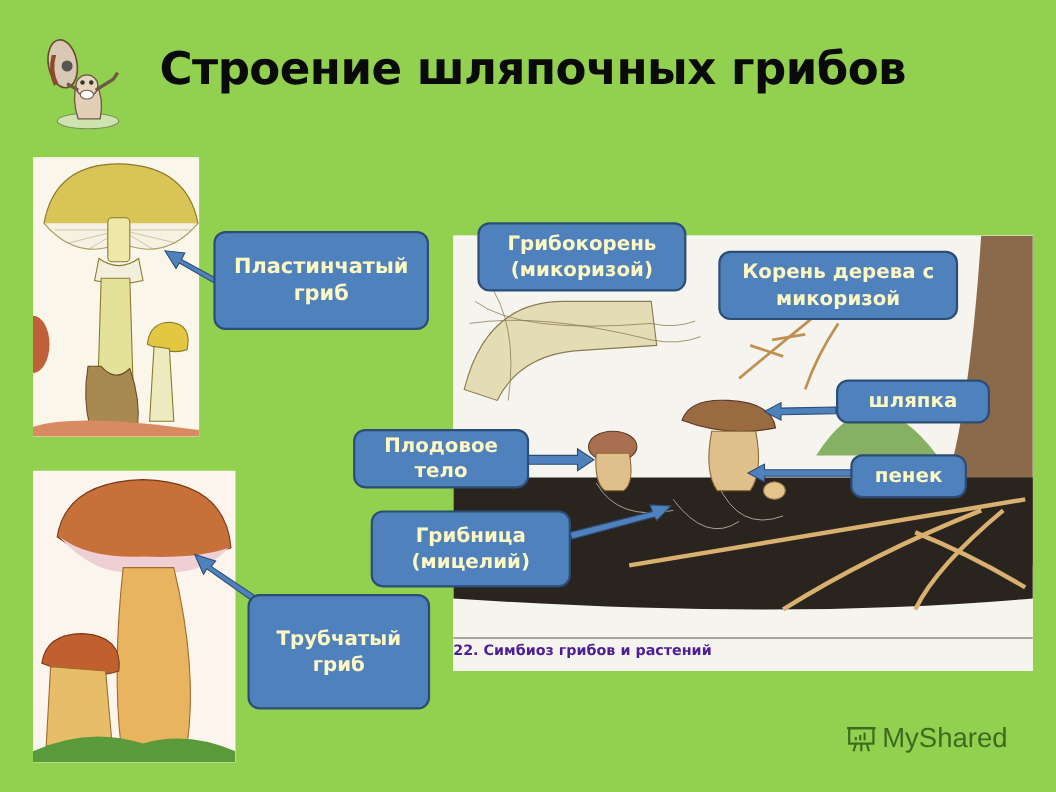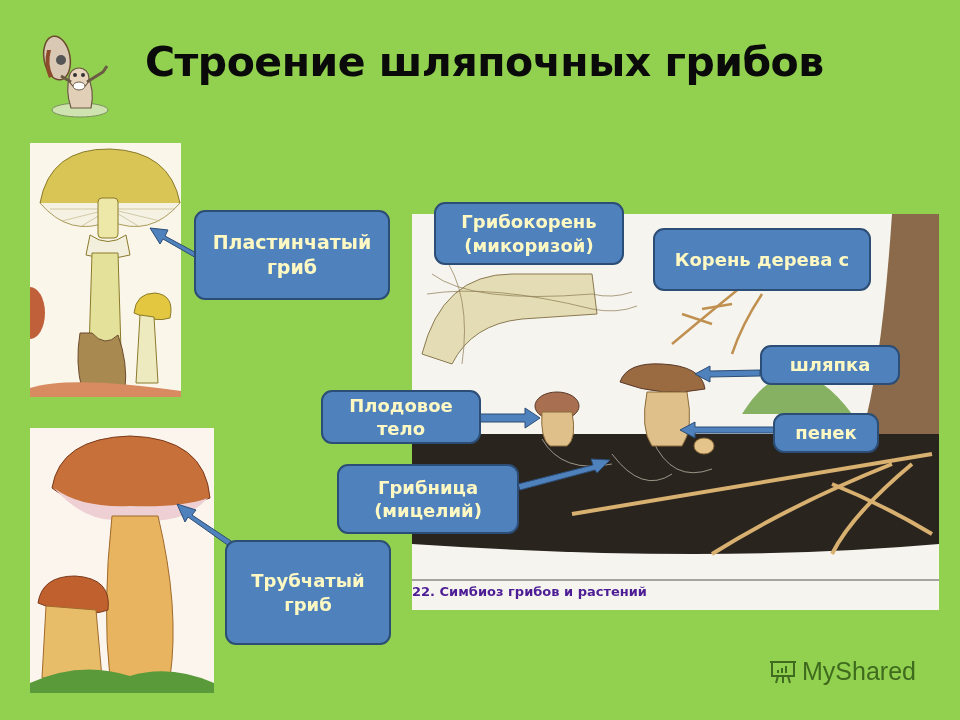--- a/index.html
+++ b/index.html
@@ -154,20 +154,21 @@
 <div class="label" style="left:434px;top:202px;width:190px;height:63px;">
   <div>
       <div>Грибокорень</div>
       <div>(микоризой)</div>
     </div>
 </div>
 
 <div class="label" style="left:653px;top:202px;width:218px;height:63px;margin-top:26px;">
   <div>
       <div>Корень дерева с</div>
+      <div>микоризой</div>
     </div>
 </div>
 
 <div class="label" style="left:760px;top:345px;width:140px;height:40px;text-align:center;">
   <span>шляпка</span>
 </div>
 
 <div class="label" style="left:773px;top:413px;width:106px;height:40px;">
   <span>пенек</span>
 </div>

